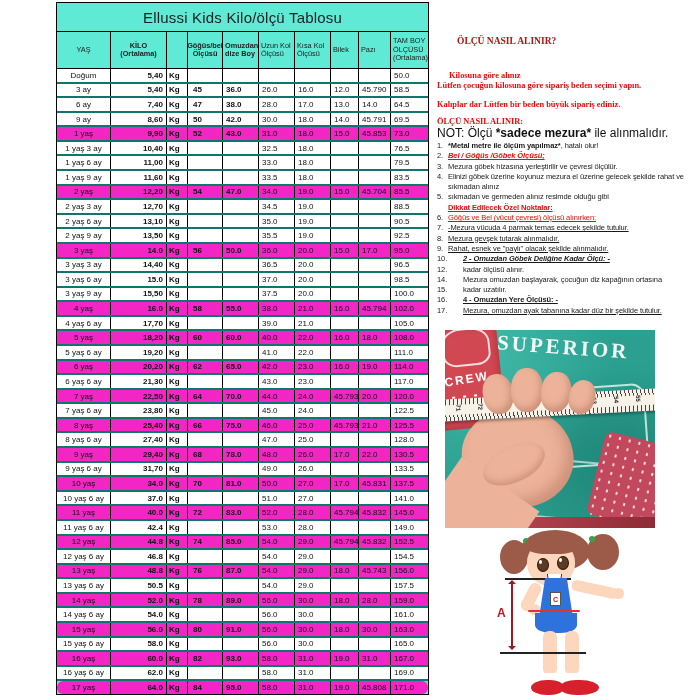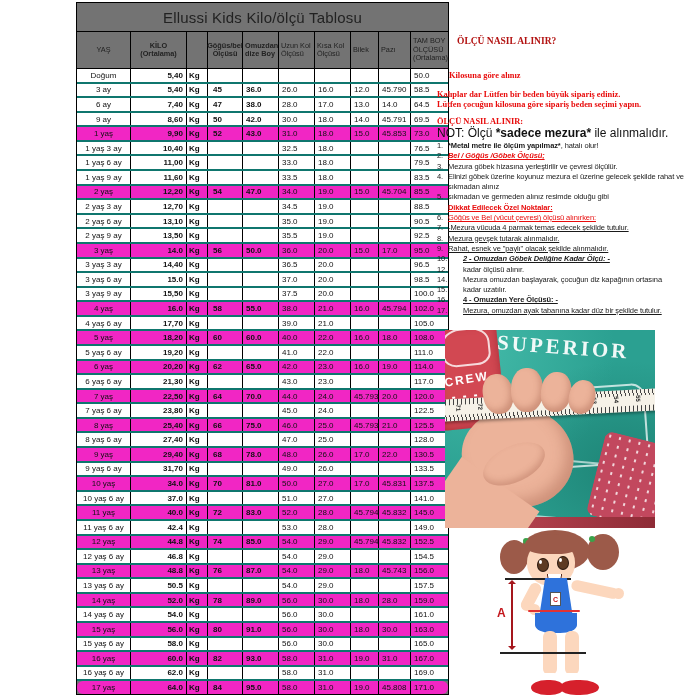--- a/index.html
+++ b/index.html
@@ -1,21 +1,21 @@
 <!DOCTYPE html>
 <html><head>
 <meta charset="utf-8">
 <style>
   html,body{margin:0;padding:0;}
   body{
     position:relative;width:700px;height:700px;overflow:hidden;background:#fff;
     font-family:"Liberation Sans",sans-serif;color:#000;
   }
   
-  .size-table{position:absolute;left:76px;top:2px;width:371px;border:1px solid #000;background:#737373;}
+  .size-table{position:absolute;left:56px;top:2px;width:371px;border:1px solid #000;background:#5eead4;}
   .table-title{height:28px;border-bottom:1px solid #000;display:flex;align-items:center;justify-content:center;
     font-size:15px;color:#222;letter-spacing:.2px;}
   .thead{display:flex;height:36px;border-bottom:1px solid #000;}
   .hcell{box-sizing:border-box;border-right:1px solid #000;font-size:7.3px;line-height:8.5px;
     display:flex;flex-direction:column;justify-content:center;white-space:pre-line;padding:1px 2px;color:#222;}
   .hcell:last-child{border-right:none;}
   .hcell.b{font-weight:bold;}
   .hcell.c0,.hcell.c1,.hcell.c3{align-items:center;text-align:center;}
   .trow{display:flex;height:12.58px;border-bottom:2px solid #0f766e;background:#fff;}
   .trow:last-child{border-bottom:none;border-radius:6px;}
@@ -649,22 +649,22 @@
         <div class="tcell c7">19.0</div>
         <div class="tcell c8">45.808</div>
         <div class="tcell c9">171.0</div>
       </div>
     </div>
 </div>
 
 <div class="panel">
   <div class="p-title">ÖLÇÜ NASIL ALINIR?</div>
   <div class="p-red l1">Kilosuna göre alınız</div>
+  <div class="p-red l2">Lütfen çocuğun kilosuna göre sipariş beden seçimi yapın.</div>
   <div class="p-red l3">Kalıplar dar Lütfen bir beden büyük sipariş ediniz.</div>
-  <div class="p-red l2">Lütfen çocuğun kilosuna göre sipariş beden seçimi yapın.</div>
   <div class="p-red l4">ÖLÇÜ NASIL ALINIR:</div>
   <div class="p-note"><span>NOT: Ölçü </span><span class="nb">*sadece mezura*</span><span> ile alınmalıdır.</span></div>
   <div class="inst-list" id="inst-list">
       <div class="item">
         <span class="inum">1.</span>
         <span class="itext"><span class="bold">*Metal metre ile ölçüm yapılmaz*</span><span>, hatalı olur!</span></span>
       </div>
       <div class="item">
         <span class="inum">2.</span>
         <span class="itext c-red bold ital und">Bel / Göğüs /Göbek Ölçüsü;</span>

